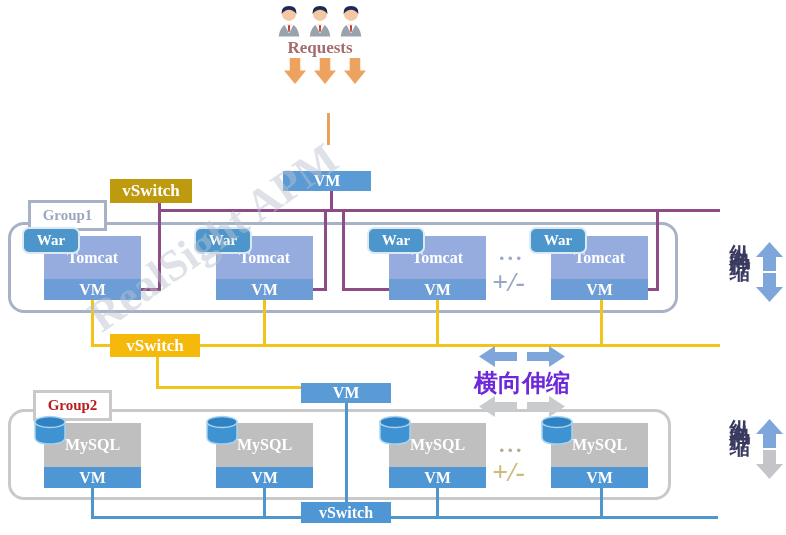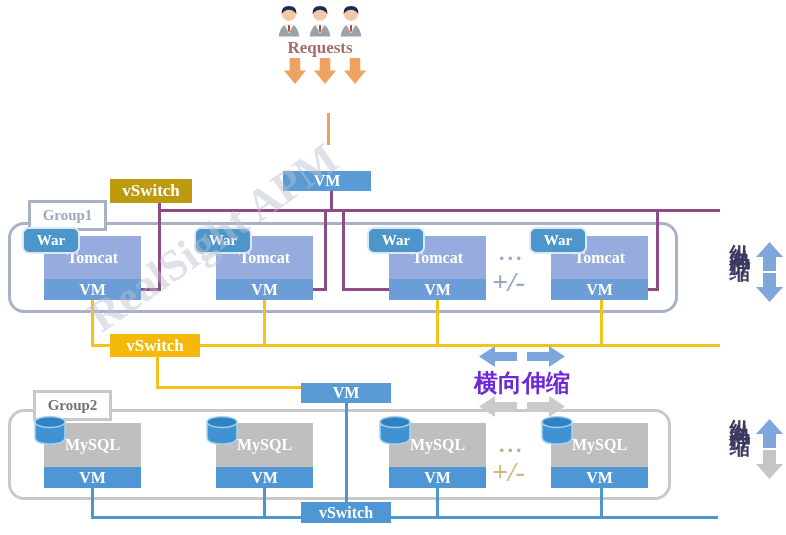--- a/index.html
+++ b/index.html
@@ -132,21 +132,21 @@
 
   <div class="box" style="left:301px;top:383px;width:90px;height:20px;background:#5B9BD5;font-size:16px;z-index:3;">VM</div>
 
   <div class="arr arr-left" style="left:479px;top:346px;width:38px;height:21px;background:#7FA6DB;"></div>
   <div class="arr arr-right" style="left:527px;top:346px;width:38px;height:21px;background:#7FA6DB;"></div>
   <div class="hscale" style="left:474px;top:367px;width:100px;">横向伸缩</div>
   <div class="arr arr-left" style="left:479px;top:396px;width:38px;height:21px;background:#C9CBCD;"></div>
   <div class="arr arr-right" style="left:527px;top:396px;width:38px;height:21px;background:#C9CBCD;"></div>
 
   <div class="grp grp2" style="left:8px;top:409px;width:657px;height:85px;"></div>
-  <div class="grp-label" style="left:33px;top:390px;width:73px;height:25px;border:3px solid #C9C9C9;color:#737373;">Group2</div>
+  <div class="grp-label" style="left:33px;top:390px;width:73px;height:25px;border:3px solid #C9C9C9;color:#b91c1c;">Group2</div>
 
   <div class="line bluel" style="left:345px;top:403px;width:3px;height:101px;"></div>
 
   <div class="box app" style="left:44px;top:423px;width:97px;height:44px;background:#BFBFBF;">MySQL</div>
   <div class="box vmbar" style="left:44px;top:467px;width:97px;height:21px;background:#4E96D4;">VM</div>
   <svg class="abs" style="left:31px;top:413px;z-index:4" width="38" height="34" viewBox="0 0 38 34">
     <path d="M4 9 L4 24 Q4 31 19 31 Q34 31 34 24 L34 9 Z" fill="#3F93D3" stroke="#A9D4EF" stroke-width="1.5"></path>
     <ellipse cx="19" cy="9" rx="15" ry="5.5" fill="#2F83C4" stroke="#A9D4EF" stroke-width="1.5"></ellipse>
   </svg>
 

